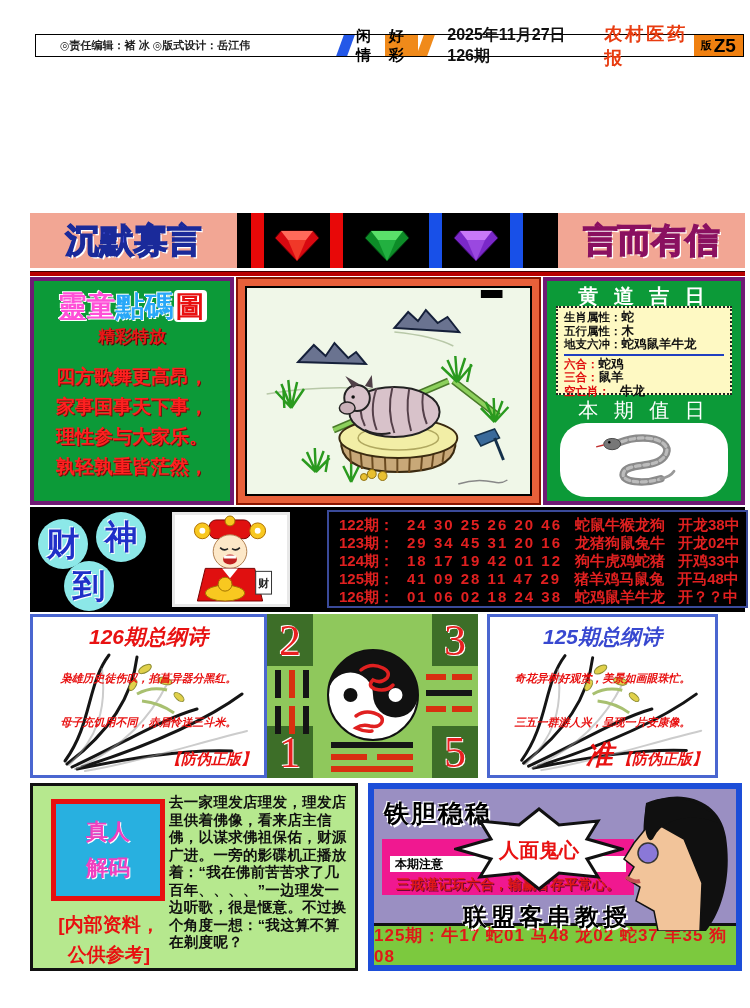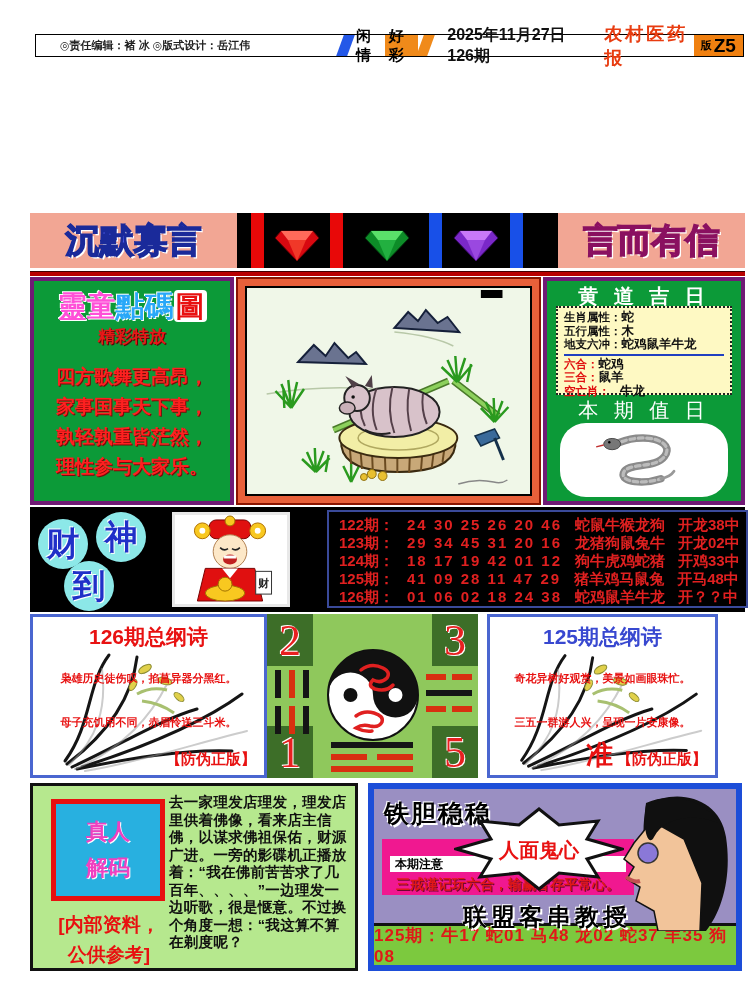--- a/index.html
+++ b/index.html
@@ -79,21 +79,21 @@
            display:flex;align-items:center;justify-content:center;font-size:33px;font-weight:900;
            color:#2030c8;text-shadow:1px 1px 0 #fff,-1px -1px 0 #fff;}
   .cs-img{position:absolute;left:142px;top:5px;width:118px;height:95px;background:#fff;
           border:3px solid #e8e8e8;box-sizing:border-box;}
   .res-box{position:absolute;left:297px;top:3px;width:421px;height:98px;border:2px solid #3a4a9a;
            box-shadow:inset 0 0 0 2px #000;box-sizing:border-box;padding:4px 6px 0 10px;}
   .res-row{display:flex;gap:13px;font-size:15px;line-height:18px;font-weight:900;color:#e02020;white-space:nowrap;}
   .res-row .nums{letter-spacing:2px;}
 
   
-  .mpoem{top:614px;height:164px;background:#fff;border:3px solid #4a66d0;box-sizing:border-box;overflow:hidden;}
+  .mpoem{top:614px;height:164px;background:#fff;border:3px solid #4a66d0;box-sizing:border-box;overflow:hidden;font-style:italic;}
   .mp-l{left:30px;width:237px;} .mp-r{left:487px;width:231px;}
   .mp-title{position:absolute;top:6px;width:100%;text-align:center;font-size:21px;font-weight:900;z-index:2;}
   .mp-title.red{color:#e81212;} .mp-title.blue{color:#3848d0;}
   .mp-line{position:absolute;width:100%;text-align:center;color:#e81212;font-size:11px;font-weight:900;z-index:2;}
   .mp-l1{top:54px;} .mp-l2{top:98px;}
   .mp-stamp{position:absolute;right:8px;bottom:6px;color:#e81212;font-size:15px;font-weight:900;z-index:2;}
   .mp-ok{position:absolute;left:96px;bottom:2px;color:#e81212;font-size:27px;font-weight:900;z-index:2;}
   .orchid{position:absolute;left:4px;top:22px;z-index:1;}
 
   .bagua{left:267px;top:614px;width:211px;height:164px;background:#8fc85c;}
@@ -181,22 +181,22 @@
     <span class="ban-pink">言而有信</span>
   </div>
   <div class="abs redline"></div>
 
   <div class="abs gpanel panel-l">
     <div class="lt-title"><span class="lt1">靈童</span><span class="lt2">點碼</span><span class="lt3">圖</span></div>
     <div class="lt-sub">精彩特放</div>
     <div class="lt-poem">
       <div>四方歌舞更高昂，</div>
       <div>家事国事天下事，</div>
+      <div>理性参与大家乐。</div>
       <div>孰轻孰重皆茫然，</div>
-      <div>理性参与大家乐。</div>
     </div>
   </div>
 
   <div class="abs pic">
     <div class="pic-inner">
       <svg width="100%" height="100%" viewBox="0 0 288 206" preserveAspectRatio="none">
         <rect x="0" y="0" width="288" height="206" fill="#f0f7e8"></rect>
         <rect x="238" y="2" width="22" height="8" fill="#000"></rect>
         <path d="M150,40 l14,-16 l10,9 l8,-11 l12,13 l10,-6 l12,15 z" fill="#6a7390" stroke="#15203a" stroke-width="2"></path>
         <path d="M52,74 l16,-17 l12,11 l9,-13 l14,15 l8,-6 l10,12 z" fill="#6a7390" stroke="#15203a" stroke-width="2"></path>

